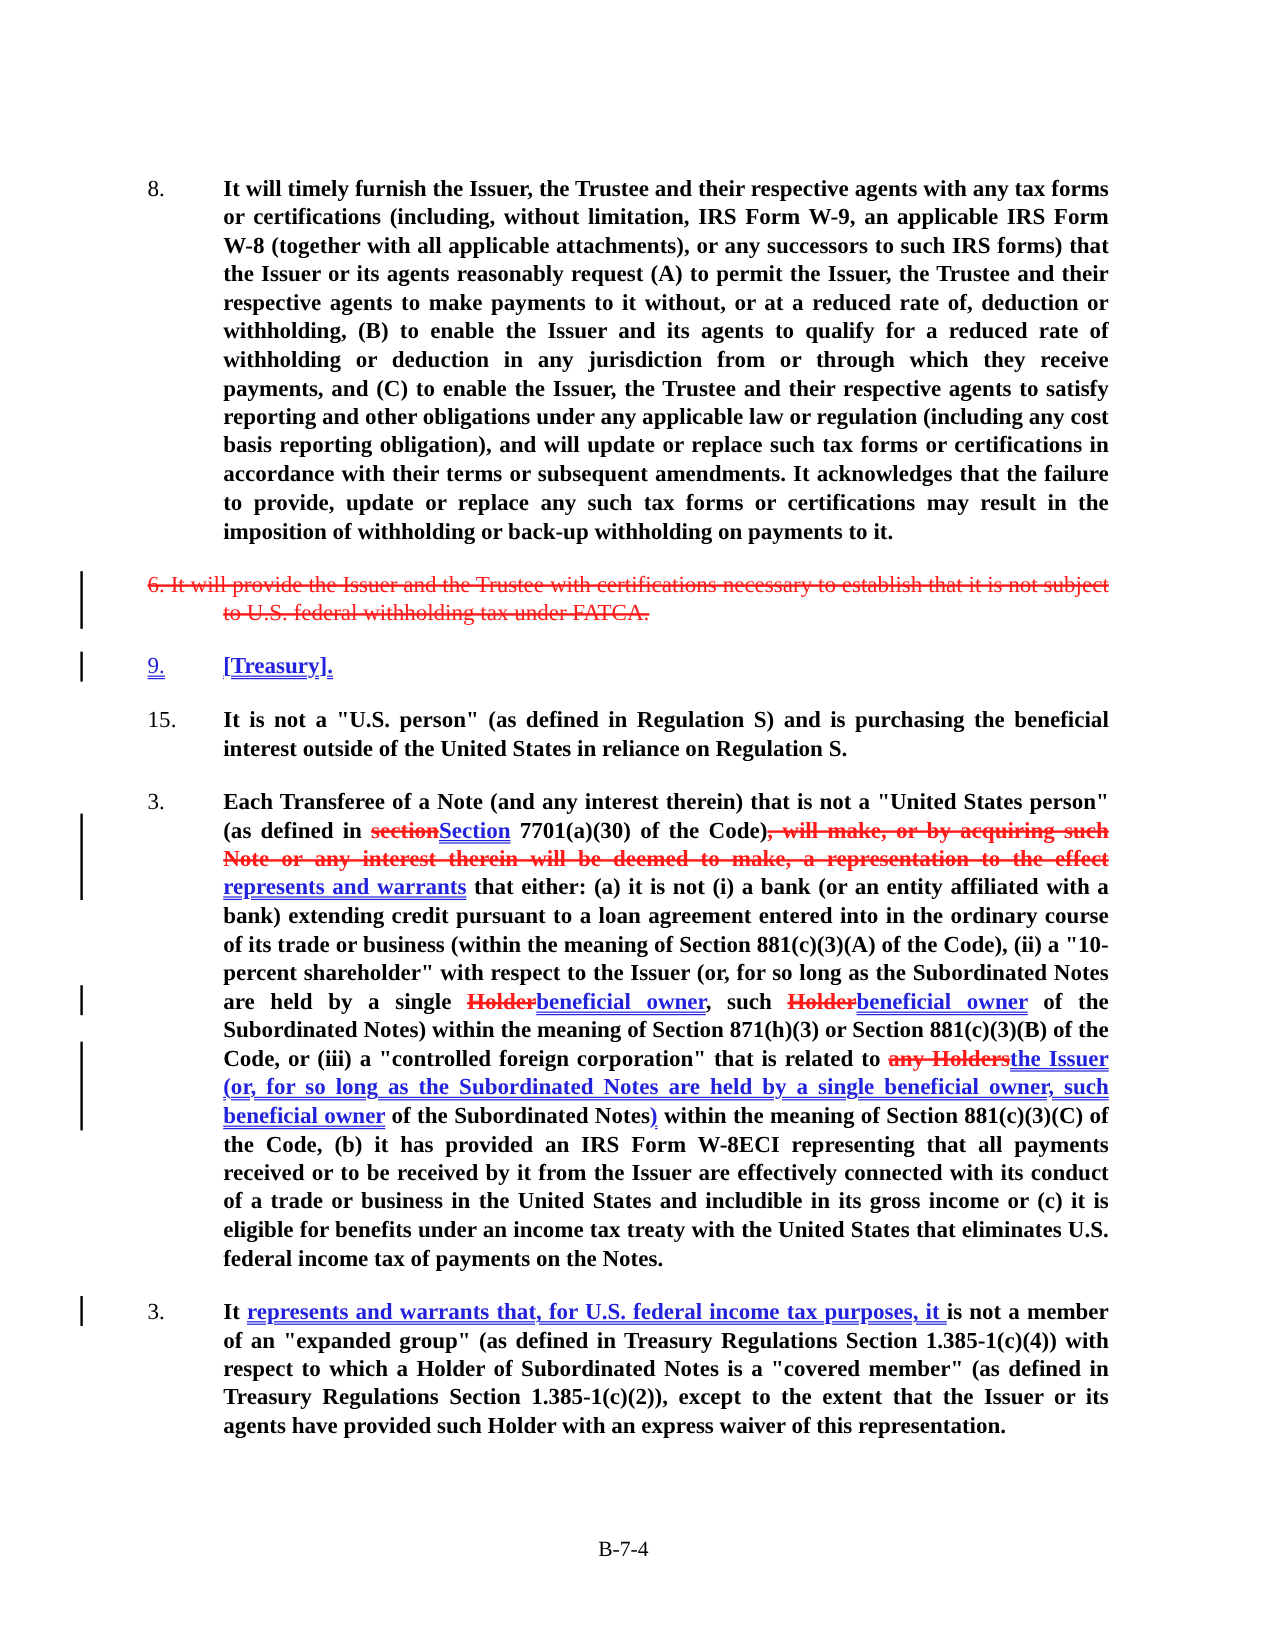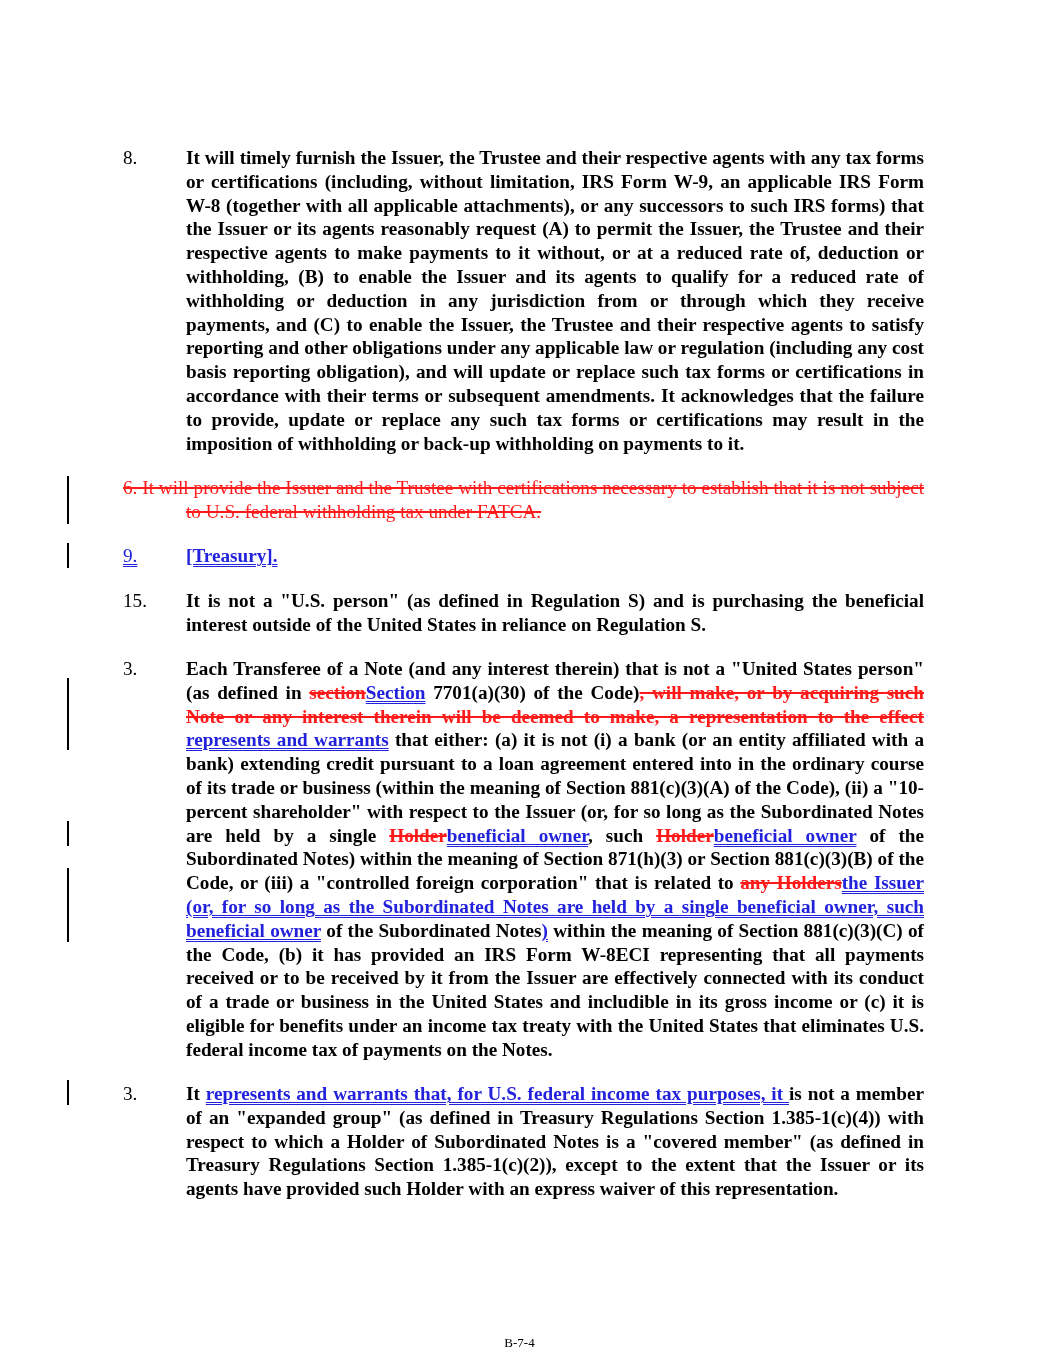--- a/index.html
+++ b/index.html
@@ -23,22 +23,22 @@
   .del {
     color: #ff1a1a;
     text-decoration: line-through;
     text-decoration-color: #ff1a1a;
     text-decoration-thickness: 1.5px;
   }
   .change-bar {
     position: absolute; left: 67px; width: 2px; background: #000000;
   }
   .footer {
-    position: absolute; left: 0; width: 1039px; top: 1331px;
-    text-align: center; font-size: 13px;
+    position: absolute; left: 0; width: 1039px; top: 1280px;
+    text-align: center; font-size: 18px;
   }
 </style>
 </head>
 <body>
 
 <div class="page">
 
   <div class="change-bar" style="top:476px;height:48px;"></div>
   <div class="change-bar" style="top:543px;height:25px;"></div>
   <div class="change-bar" style="top:678px;height:72px;"></div>

